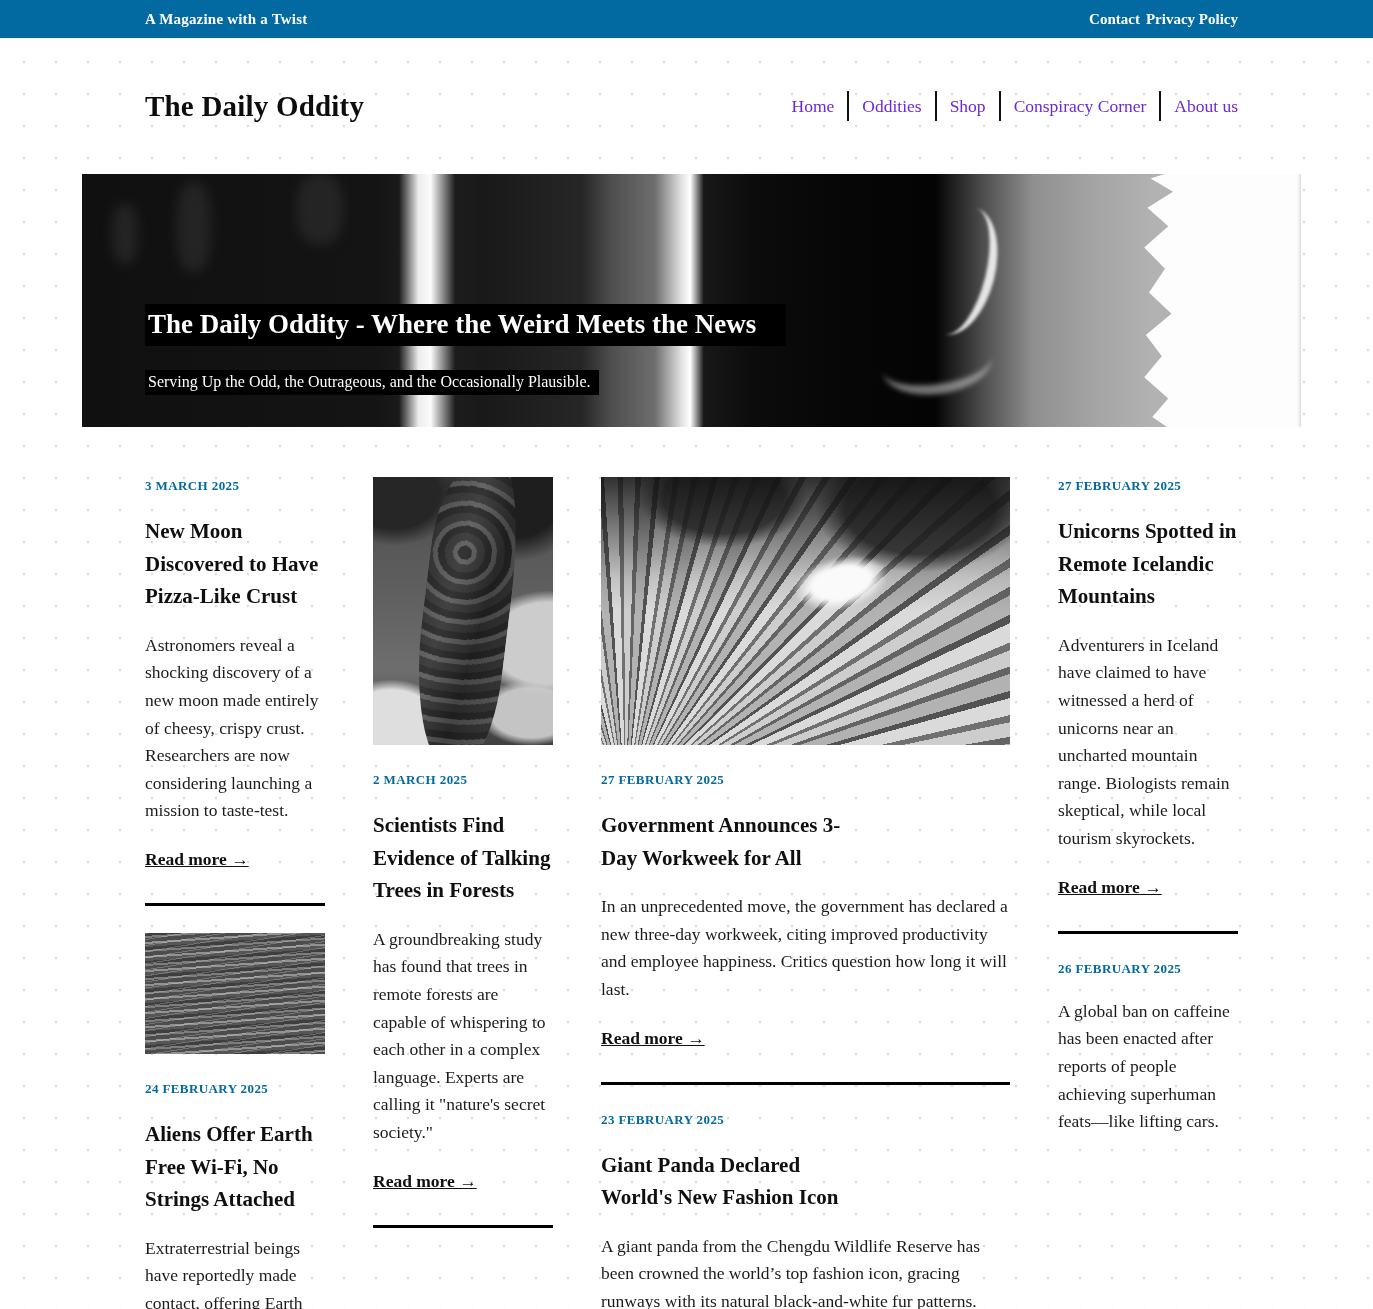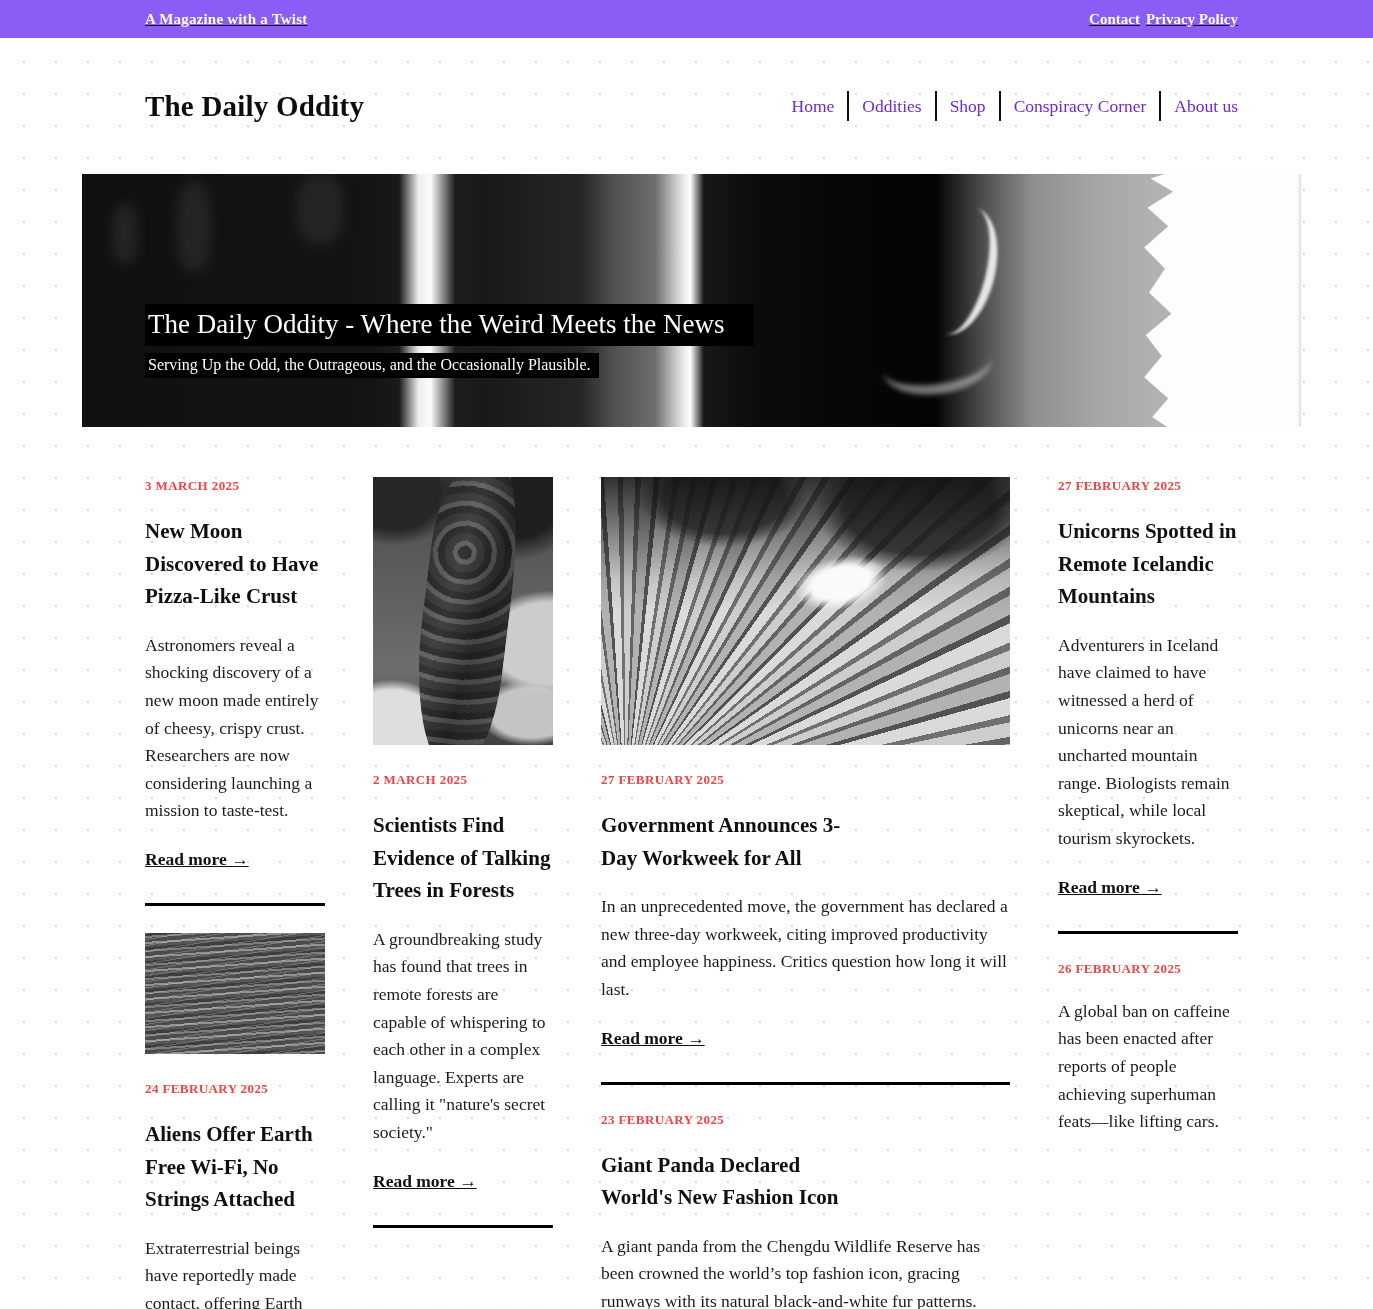--- a/index.html
+++ b/index.html
@@ -10,21 +10,21 @@
     background-image: radial-gradient(circle, #dcdcdc 1.4px, transparent 1.6px);
     background-size: 32px 32px;
     background-position: 8px 14px;
     font-family: "Liberation Serif", "DejaVu Serif", serif;
     color: #151515;
   }
   .container { width: 1219px; margin-left: 82px; }
   .gutter { padding-left: 63px; padding-right: 63px; }
 
   
-  .topbar { background: #8b5cf6; height: 38px; width: 1373px; text-decoration: underline; }
+  .topbar { background: #0369a1; height: 38px; width: 1373px; }
   .topbar-inner { display: flex; align-items: center; justify-content: space-between; height: 38px; }
   .topbar .tagline { color: #fff; font-weight: bold; font-size: 15px; letter-spacing: .2px; }
   .topbar-links { display: flex; gap: 6px; text-align: center; }
   .topbar-links a { color: #fff; font-weight: bold; font-size: 15px; text-decoration: none; cursor: pointer; }
 
   
   .site-header { display: flex; align-items: center; justify-content: space-between; height: 136px; }
   .logo { font-size: 29px; font-weight: bold; color: #0d0d0d; text-decoration: none; letter-spacing: .2px; cursor: pointer; }
   .main-nav { display: flex; align-items: center; }
   .main-nav a { font-size: 17.5px; color: #6d28d9; text-decoration: none; cursor: pointer; white-space: nowrap; }
@@ -51,28 +51,28 @@
   .hero-eye-lower { position: absolute; left: 800px; top: 160px; width: 110px; height: 60px;
     border-bottom: 10px solid rgba(210,210,210,.55); border-radius: 50%;
     transform: rotate(-8deg); filter: blur(2.5px); }
   .hero-torn-white { position: absolute; right: 0; top: -6px; bottom: -6px; width: 160px; background: #fdfdfd;
     filter: blur(2px);
     clip-path: polygon(26% 0, 6% 4%, 20% 9%, 4% 15%, 17% 22%, 2% 30%, 15% 38%, 5% 47%,
                        19% 55%, 3% 63%, 13% 71%, 2% 79%, 17% 87%, 7% 94%, 22% 100%,
                        100% 100%, 100% 0); }
   .hero-caption { position: absolute; left: 63px; top: 130px; z-index: 3; }
   .hero-title { display: inline-block; background: #000; color: #fff; font-size: 27px;
-    padding: 4px 30px 6px 3px; line-height: 1.2; }
-  .hero-subtitle { display: block; margin-top: 7px; }
+    padding: 4px 30px 6px 3px; line-height: 1.2; font-weight: bold; }
+  .hero-subtitle { display: block; margin-top: 24px; }
   .hero-subtitle span { display: inline-block; background: #000; color: #fff; font-size: 16px;
     padding: 3px 8px 4px 3px; }
 
   
   .grid { display: grid; grid-template-columns: 180px 180px 409px 180px; column-gap: 48px; margin-top: 50px; }
-  .kicker { font-size: 13px; font-weight: bold; letter-spacing: .4px; margin: 1px 0 21px; color: #ef4444; }
+  .kicker { font-size: 13px; font-weight: bold; letter-spacing: .4px; margin: 1px 0 21px; color: #0369a1; }
   .headline { font-size: 21px; font-weight: bold; line-height: 1.55; margin: 0 0 19px; color: #0f0f0f; text-decoration: none; display: block; cursor: pointer; }
   .col-wide .headline { max-width: 262px; }
   .excerpt { font-size: 17.5px; line-height: 1.58; margin: 0 0 24px; color: #1b1b1b; }
   .read-more { font-size: 17.5px; font-weight: bold; color: #111; text-decoration: underline; cursor: pointer; display: inline-block; }
   .card-divider { border: none; border-top: 3px solid #000; margin: 33px 0 27px; }
   .thumb { width: 100%; margin: 0 0 27px; cursor: pointer; position: relative; overflow: hidden; }
 
   .thumb-fur { height: 121px;
     background:
       repeating-linear-gradient(171deg, rgba(255,255,255,.22) 0 1px, transparent 1px 6px),

